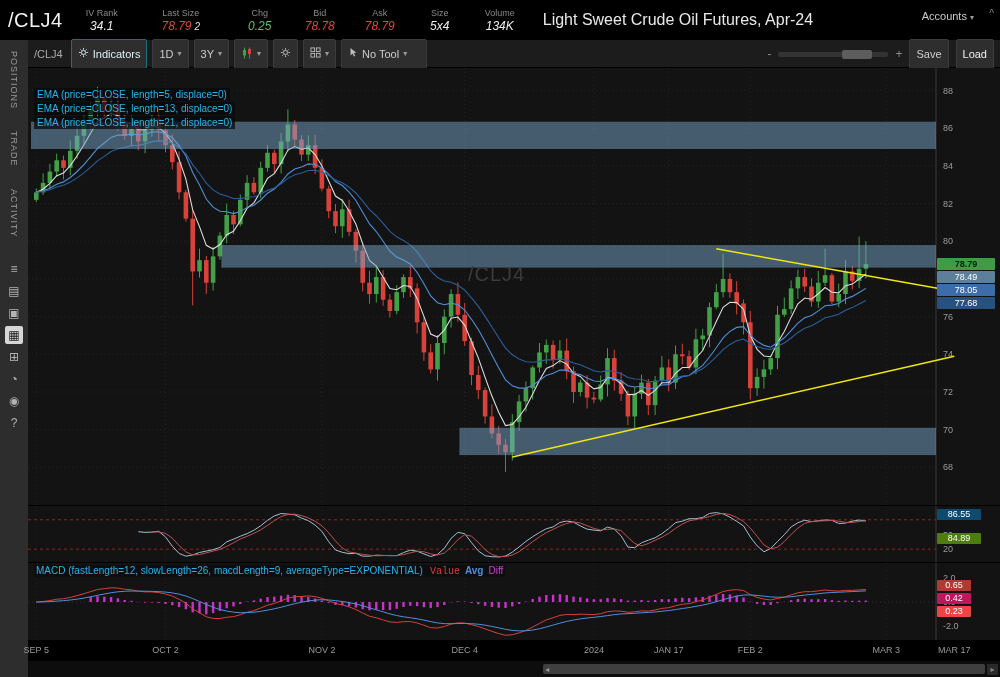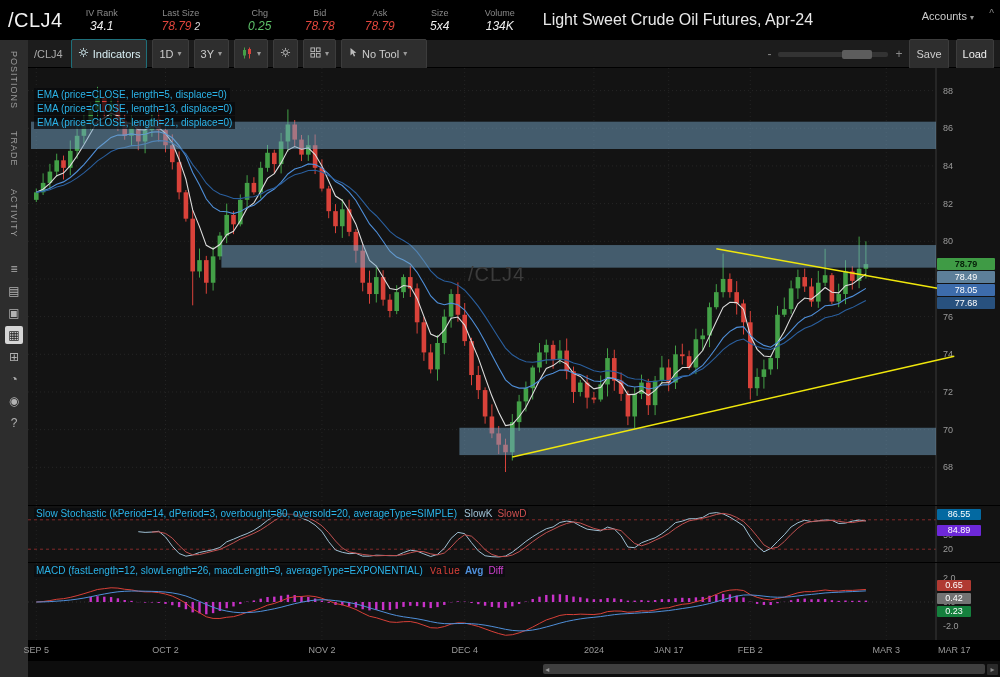--- a/index.html
+++ b/index.html
@@ -57,26 +57,26 @@
 
   .panel-label { position:absolute; left:6px; top:2px; font-size:10px; white-space:nowrap; background:rgba(8,10,12,0.55); padding:0 2px; }
   .lbl-cyan { color:#2bb3e8; }
   .lbl-k { color:#9fc0d4; margin-left:7px; }
   .lbl-d { color:#cf5050; margin-left:5px; }
   .lbl-val { color:#d84038; margin-left:7px;font-family:Liberation Mono, monospace; }
   .lbl-avg { color:#4f8fd9; margin-left:5px;font-weight:bold; }
   .lbl-diff { color:#d041d0; margin-left:5px; }
 
   .st-box { position:absolute; left:909px; width:44px; height:11px; font-size:9px; color:#fff; text-align:center; line-height:11px; border-radius:1px; }
-  .bx-k { top:3px;  background:#0369a1; }
-  .bx-d { top:19px; background:#6d28d9; }
+  .bx-k { top:3px;  background:#0c4a6e; }
+  .bx-d { top:27px; background:#4d7c0f; }
   .mc-box { position:absolute; left:909px; width:34px; height:11px; font-size:9px; color:#fff; text-align:center; line-height:11px; border-radius:1px; }
   .bx-v { top:17px; background:#b03a32; }
-  .bx-a { top:30px; background:#737373; }
-  .bx-f { top:43px; background:#15803d; }
+  .bx-a { top:30px; background:#be185d; }
+  .bx-f { top:43px; background:#ef4444; }
 
   .dates { height:20px; position:relative; background:#000000; border-top:1px solid #000; }
   .date-tick { position:absolute; top:4px; font-size:9px; color:#9a9a9a; transform:translateX(-50%); white-space:nowrap; }
 
   .scrollbar { height:17px; background:#0d0d0d; position:relative; border-top:1px solid #000; }
   .scroll-thumb { position:absolute; left:53%; right:15px; top:3px; bottom:3px; background:#3f3f3f; border-radius:2px; }
   .scroll-arrow-left { position:absolute; left:2px; top:0; font-size:8px; color:#999; line-height:11px; }
   .scroll-btn { position:absolute; right:2px; top:3px; width:11px; height:11px; background:#2a2a2a; color:#888; font-size:8px; text-align:center; line-height:11px; border-radius:1px; }
 </style>
 </head>
@@ -515,23 +515,20 @@
           <line x1="722.3" y1="0" x2="722.3" y2="57" stroke="#222" stroke-dasharray="1,3"></line>
           <line x1="858.3" y1="0" x2="858.3" y2="57" stroke="#222" stroke-dasharray="1,3"></line>
           <line x1="0" y1="13.8" x2="908" y2="13.8" stroke="#a03030" stroke-dasharray="3,3" stroke-width="0.8"></line>
           <line x1="0" y1="43.2" x2="908" y2="43.2" stroke="#a03030" stroke-dasharray="3,3" stroke-width="0.8"></line>
           <text x="915" y="31.5" fill="#9a9a9a" font-size="9">50</text>
           <text x="915" y="46.2" fill="#9a9a9a" font-size="9">20</text>
           <line x1="908" y1="0" x2="908" y2="57" stroke="#3a3a3a"></line>
           <polyline points="110.3,25.69078505107285 117.1,26.385504653035184 123.89999999999999,26.057152698598472 130.7,25.28609836872999 137.5,30.926384130177905 144.3,40.16715076012234 151.1,47.47840249569441 157.9,50.17600290518688 164.70000000000002,48.981926553689455 171.5,46.48391123710147 178.3,45.07982299341054 185.1,43.691941231154615 191.9,41.47995035133688 198.70000000000002,35.80379135176085 205.5,33.1701377750035 212.3,30.22664260098058 219.1,27.592989024223254 225.9,24.244870170866918 232.70000000000002,19.783303651788522 239.5,14.31328510636512 246.3,9.934229359677152 253.1,7.544352463865592 259.90000000000003,8.08657125613771 266.7,8.813370202160513 273.5,12.08345273420509 280.3,14.635857841662972 287.1,19.096221236450617 293.9,25.378135498323708 300.7,35.69716963478366 307.5,43.982505310720505 314.3,46.316184384326824 321.1,47.674725151821015 327.9,47.31204433020287 334.7,50.179893314486996 341.5,50.1338695719448 348.3,49.17385305080739 355.1,49.41992681357941 361.9,49.66568572465958 368.7,49.65412327217669 375.5,46.58492668784692 382.3,44.15944821709573 389.1,45.16512857892918 395.9,47.90629408044509 402.7,50.52139830946893 409.5,48.371336807653705 416.3,42.33205897793795 423.1,32.333825010795024 429.9,26.36309902694161 436.7,27.642966098888163 443.5,36.625725807605406 450.3,44.89415121525438 457.1,49.76359977595453 463.9,50.70783781149685 470.7,50.99454355236671 477.5,50.03637949416624 484.3,46.18644817277852 491.1,40.91278750416454 497.9,35.396475761098685 504.7,30.6913863331896 511.5,26.47303029437455 518.3,22.741407644653542 525.0999999999999,20.918458787848394 531.9,16.438618772964723 538.6999999999999,15.063567958424334 545.4999999999999,16.098963710868414 552.3,19.937192113571097 559.0999999999999,23.162831907369018 565.9,24.084443277025592 572.6999999999999,24.846152084709967 579.4999999999999,21.07162814612999 586.3,23.04368982074894 593.0999999999999,29.808826752244975 599.9,41.04857599348018 606.6999999999999,41.67485047945291 613.4999999999999,36.76599287514801 620.3,34.18348018294211 627.0999999999999,31.787177640924792 633.9,27.70029523070726 640.6999999999999,22.577801231183287 647.4999999999999,16.63850585519704 654.3,15.127123573960452 661.0999999999999,12.723519594549106 667.9,12.730173329852592 674.6999999999999,11.436371924071317 681.4999999999999,7.452730878261622 688.3,6.624941460734486 695.0999999999999,7.885333845343379 701.9,11.18318293614319 708.6999999999999,15.324413010203973 715.4999999999999,19.898578137999657 722.3,31.05775830393948 729.0999999999999,39.81054604153685 735.9,45.81665935990391 742.6999999999999,42.44604701855147 749.4999999999999,35.494159064512026 756.3,28.7529343818071 763.0999999999999,20.958393342429535 769.9,16.745127915738948 776.6999999999999,14.217168659724633 783.4999999999999,15.69181155906633 790.3,14.816661619901259 797.0999999999999,13.987212870815517 803.9,14.329616450322101 810.6999999999999,17.46946149655161 817.4999999999999,17.123469150693595 824.3,15.150941920744838 831.0999999999999,14.060576703962427 837.9,14.93660248570392" fill="none" stroke="#9fc0d4" stroke-width="1"></polyline>
           <polyline points="123.89999999999999,26.044480800902168 130.7,25.909585240121213 137.5,27.42321173250212 144.3,32.12654441967674 151.1,39.523979128664884 157.9,45.940518720334545 164.70000000000002,48.87877731819025 171.5,48.5472802319926 178.3,46.84855359473382 185.1,45.08522515388888 191.9,43.41723819196734 198.70000000000002,40.32522764475078 205.5,36.817959826033736 212.3,33.06685724258164 219.1,30.329923133402442 225.9,27.354833932023585 232.70000000000002,23.873720948959566 239.5,19.44715297634019 246.3,14.676939372610265 253.1,10.597288976635951 259.90000000000003,8.521717693226815 266.7,8.148097974054608 273.5,9.661131397501107 280.3,11.844226926009522 287.1,15.271843937439565 293.9,19.703404858812434 300.7,26.723842123185996 307.5,35.01927014794263 314.3,41.99861977661033 321.1,45.99113828228945 327.9,47.100984622116904 334.7,48.38888759883696 341.5,49.208602405544895 348.3,49.82920531241306 355.1,49.57588314544386 361.9,49.41982186301546 368.7,49.57991193680523 375.5,48.6349118948944 382.3,46.799499392373114 389.1,45.303167827957274 395.9,45.74362362549 402.7,47.86427365628107 409.5,48.93300973252258 416.3,47.07493136502019 423.1,41.01240693212889 429.9,33.67632767189153 436.7,28.779963378874932 443.5,30.210596977811726 450.3,36.38761437391598 457.1,43.76115893293811 463.9,48.45519626756859 470.7,50.48866037993937 477.5,50.57958695267659 484.3,49.07245707310383 491.1,45.7118717237031 497.9,40.831903812680586 504.7,35.666883199484275 511.5,30.853630796220944 518.3,26.6352747574059 525.0999999999999,23.377632242292158 531.9,20.03282840182222 538.6999999999999,17.473548506412484 545.4999999999999,15.867050147419157 552.3,17.03324126095461 559.0999999999999,19.732995910602842 565.9,22.394822432655236 572.6999999999999,24.031142423034858 579.4999999999999,23.334074502621853 586.3,22.987156683862963 593.0999999999999,24.6413815730413 599.9,31.300364188824695 606.6999999999999,37.51075107505935 613.4999999999999,39.82980644936036 620.3,37.54144117918101 627.0999999999999,34.24555023300497 633.9,31.223651018191386 640.6999999999999,27.355091367605112 647.4999999999999,22.30553410569586 654.3,18.114476886780263 661.0999999999999,14.82971634123553 667.9,13.526938832787383 674.6999999999999,12.296688282824338 681.4999999999999,10.539758710728517 688.3,8.504681421022479 695.0999999999999,7.321002061446493 701.9,8.564486080740354 708.6999999999999,11.464309930563513 715.4999999999999,15.468724694782267 722.3,22.093583150714366 729.0999999999999,30.255627494491996 735.9,38.894987901793414 742.6999999999999,42.691084139997415 749.4999999999999,41.25228848098914 756.3,35.564380154956865 763.0999999999999,28.401828929582884 769.9,22.152151879991862 776.6999999999999,17.3068966392977 783.4999999999999,15.551369378176636 790.3,14.908547279564074 797.0999999999999,14.831895349927704 803.9,14.377830313679622 810.6999999999999,15.262096939229748 817.4999999999999,16.307515699189096 824.3,16.581290855996684 831.0999999999999,15.444995925133622 837.9,14.716040370137064" fill="none" stroke="#c05050" stroke-width="1"></polyline>
         </svg>
-      <div class="panel-label">
-        <span class="lbl-cyan">Slow Stochastic (kPeriod=14, dPeriod=3, overbought=80, oversold=20, averageType=SIMPLE)</span><span class="lbl-k">SlowK</span><span class="lbl-d">SlowD</span>
-      </div>
       <div class="st-box bx-k">86.55</div>
       <div class="st-box bx-d">84.89</div>
     </div>
 
     <div class="panel" id="macdPanel">
       <svg id="macdSvg" width="972" height="78">
           <line x1="8.3" y1="0" x2="8.3" y2="78" stroke="#222" stroke-dasharray="1,3"></line>
           <line x1="137.5" y1="0" x2="137.5" y2="78" stroke="#222" stroke-dasharray="1,3"></line>
           <line x1="293.9" y1="0" x2="293.9" y2="78" stroke="#222" stroke-dasharray="1,3"></line>
           <line x1="436.7" y1="0" x2="436.7" y2="78" stroke="#222" stroke-dasharray="1,3"></line>

